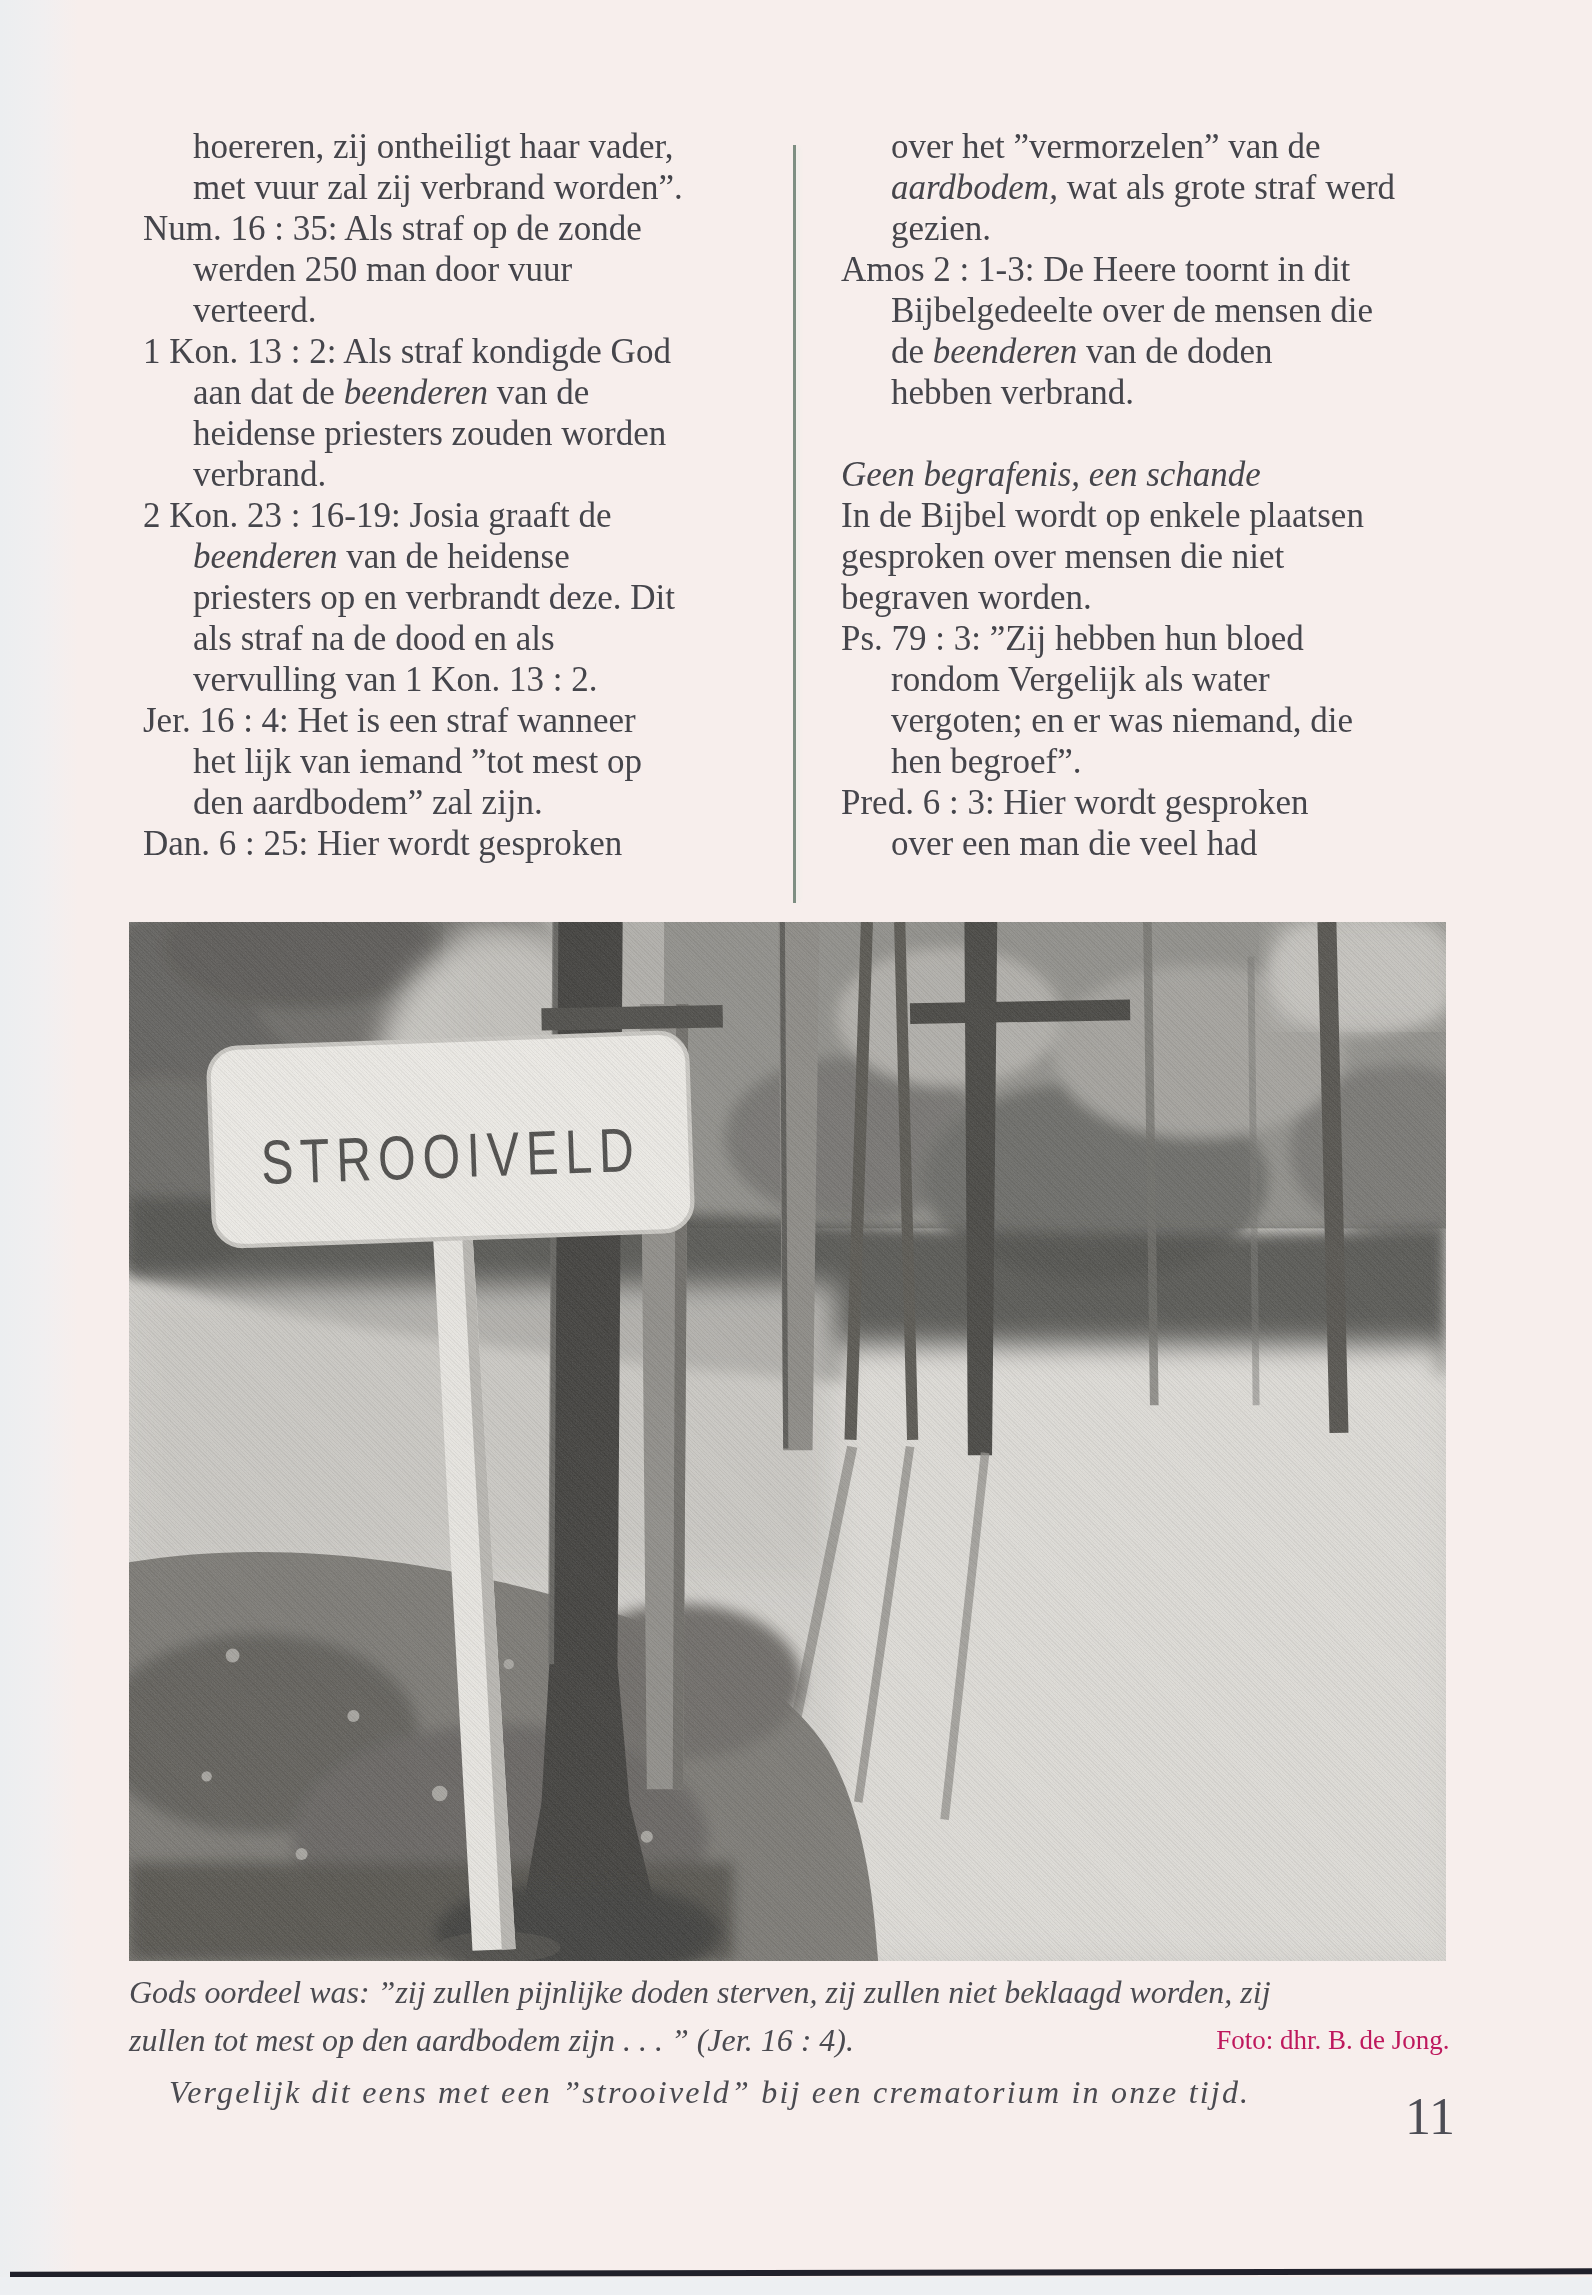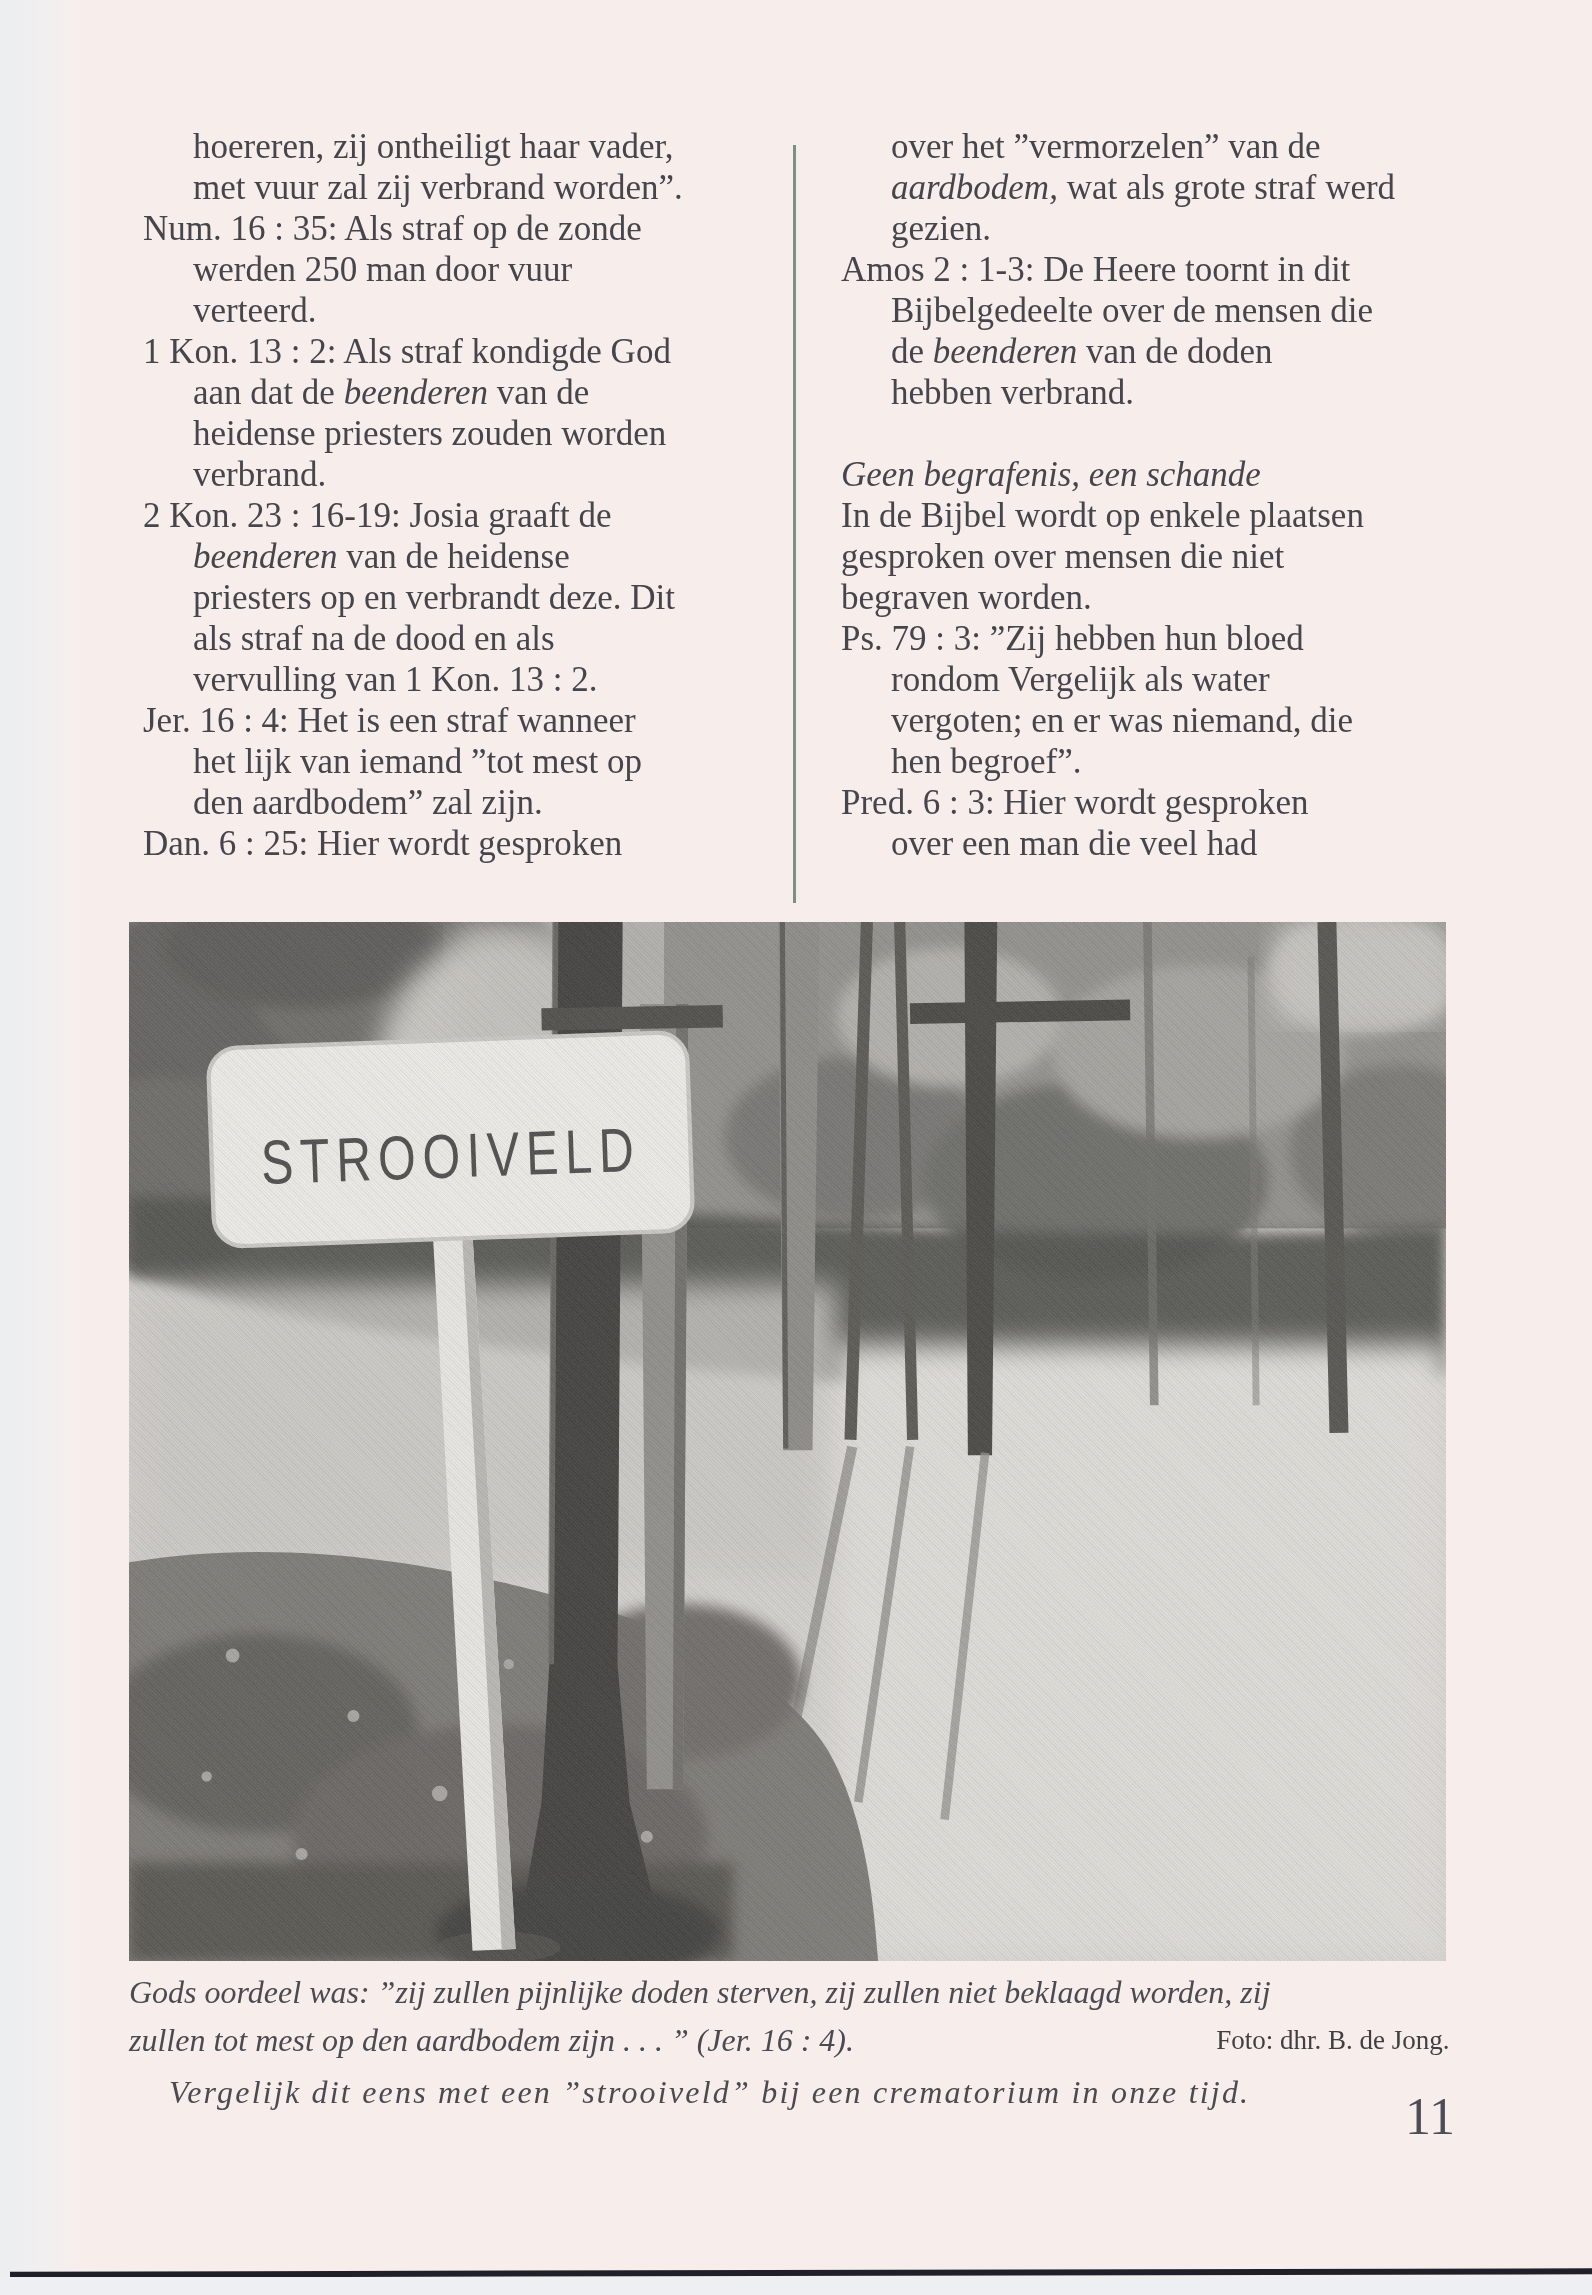--- a/index.html
+++ b/index.html
@@ -20,21 +20,21 @@
   
   .photo{position:absolute;left:129px;top:922px;width:1317px;height:1039px;margin:0;}
   .photo svg{display:block;width:100%;height:100%;}
   .photo::after{content:"";position:absolute;inset:0;pointer-events:none;
         background:repeating-linear-gradient(45deg,rgba(45,45,45,.055) 0 0.9px,rgba(255,255,255,.03) 0.9px 2.6px);}
   
   .caption{position:absolute;left:129px;top:1970px;width:1343px;font-size:32px;
         font-style:italic;color:#4a4a50;}
   .cap{height:45px;line-height:45px;white-space:nowrap;}
   .cap-row{display:flex;justify-content:space-between;align-items:center;height:50px;line-height:45px;}
-  .credit{font-style:normal;font-size:27px;color:#404040;padding-right:22.4px;}
+  .credit{font-style:normal;font-size:27px;color:#be185d;padding-right:22.4px;}
   .spaced{letter-spacing:2.2px;margin-top:5.2px;margin-left:40px;}
   .page-number{position:absolute;left:1405px;top:2087px;font-size:52px;color:#4d4d55;}
   .bottom-edge{position:absolute;left:10.4px;top:2270px;width:1582px;height:6px;
         background:#20202a;transform:rotate(-0.12deg);}
   .below-edge{position:absolute;left:0;top:2277px;width:1592px;height:18px;background:#edeff2;}
 </style>
 </head>
 <body>
 
 <div class="page">

